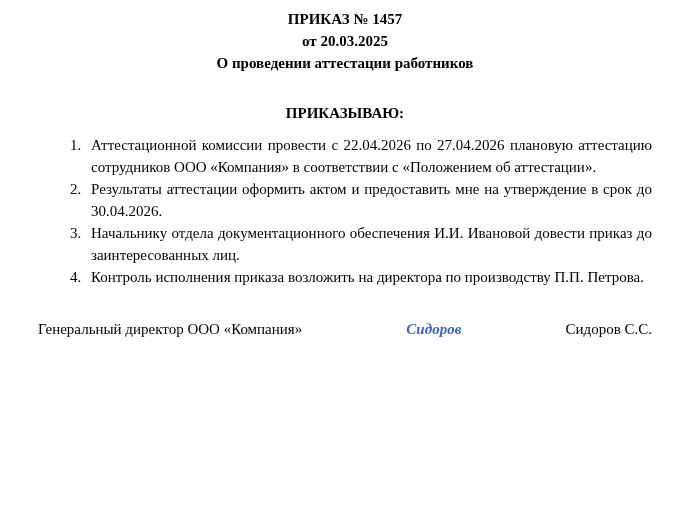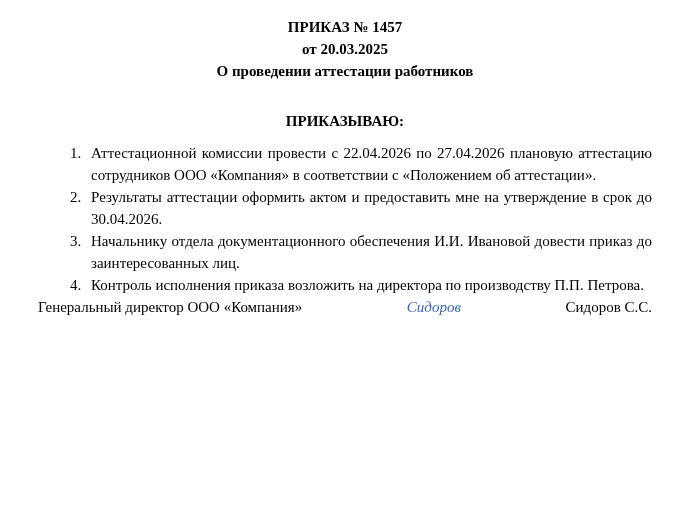--- a/index.html
+++ b/index.html
@@ -14,21 +14,21 @@
     font-family: "Liberation Serif", "DejaVu Serif", serif;
     font-size: 15px;
     line-height: 22px;
     color: var(--text, #000000);
     background: var(--background, #ffffff);
   }
   .page {
     box-sizing: border-box;
     width: 690px;
     height: 440px;
-    padding: 16px 38px 0 38px;
+    padding: 8px 38px 0 38px;
   }
   .center-bold {
     text-align: center;
     font-weight: bold;
   }
   .subject {
   }
   .preamble {
     margin: 16px 0 0 0;
     text-align: justify;
@@ -38,28 +38,30 @@
   }
   ol.order-items {
     margin: 10px 0 0 0;
     padding: 0 0 0 47px;
   }
   ol.order-items li {
     text-align: justify;
     padding-left: 6px;
   }
   .signature-row {
+    margin-top: 30px;
     display: flex;
     justify-content: space-between;
     align-items: baseline;
     text-align: right;
   }
   .autograph {
     color: var(--signature_blue, #3a64c3);
     font-style: italic;
+    font-weight: bold;
   }
 </style>
 </head>
 <body>
 
 <div class="page">
 
   <div class="center-bold">ПРИКАЗ № 1457</div>
   <div class="center-bold">от 20.03.2025</div>
 

